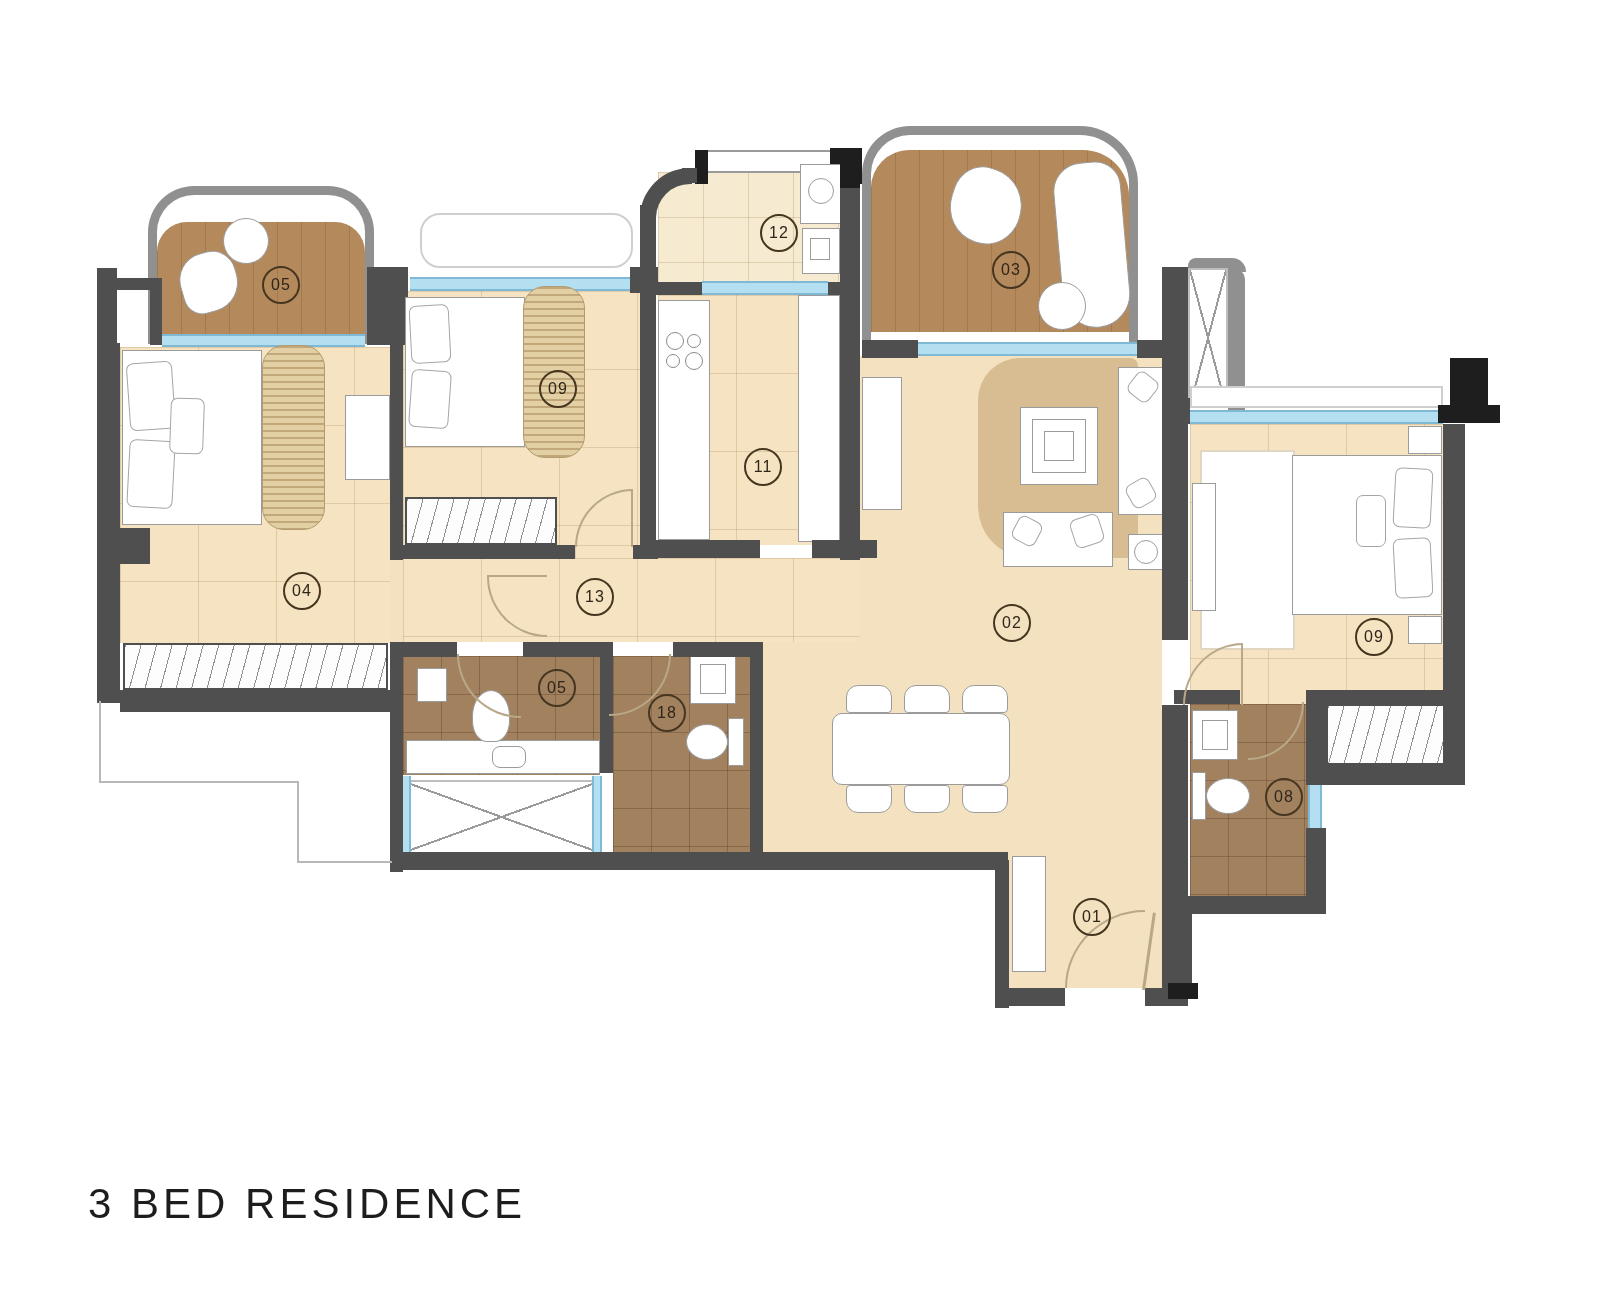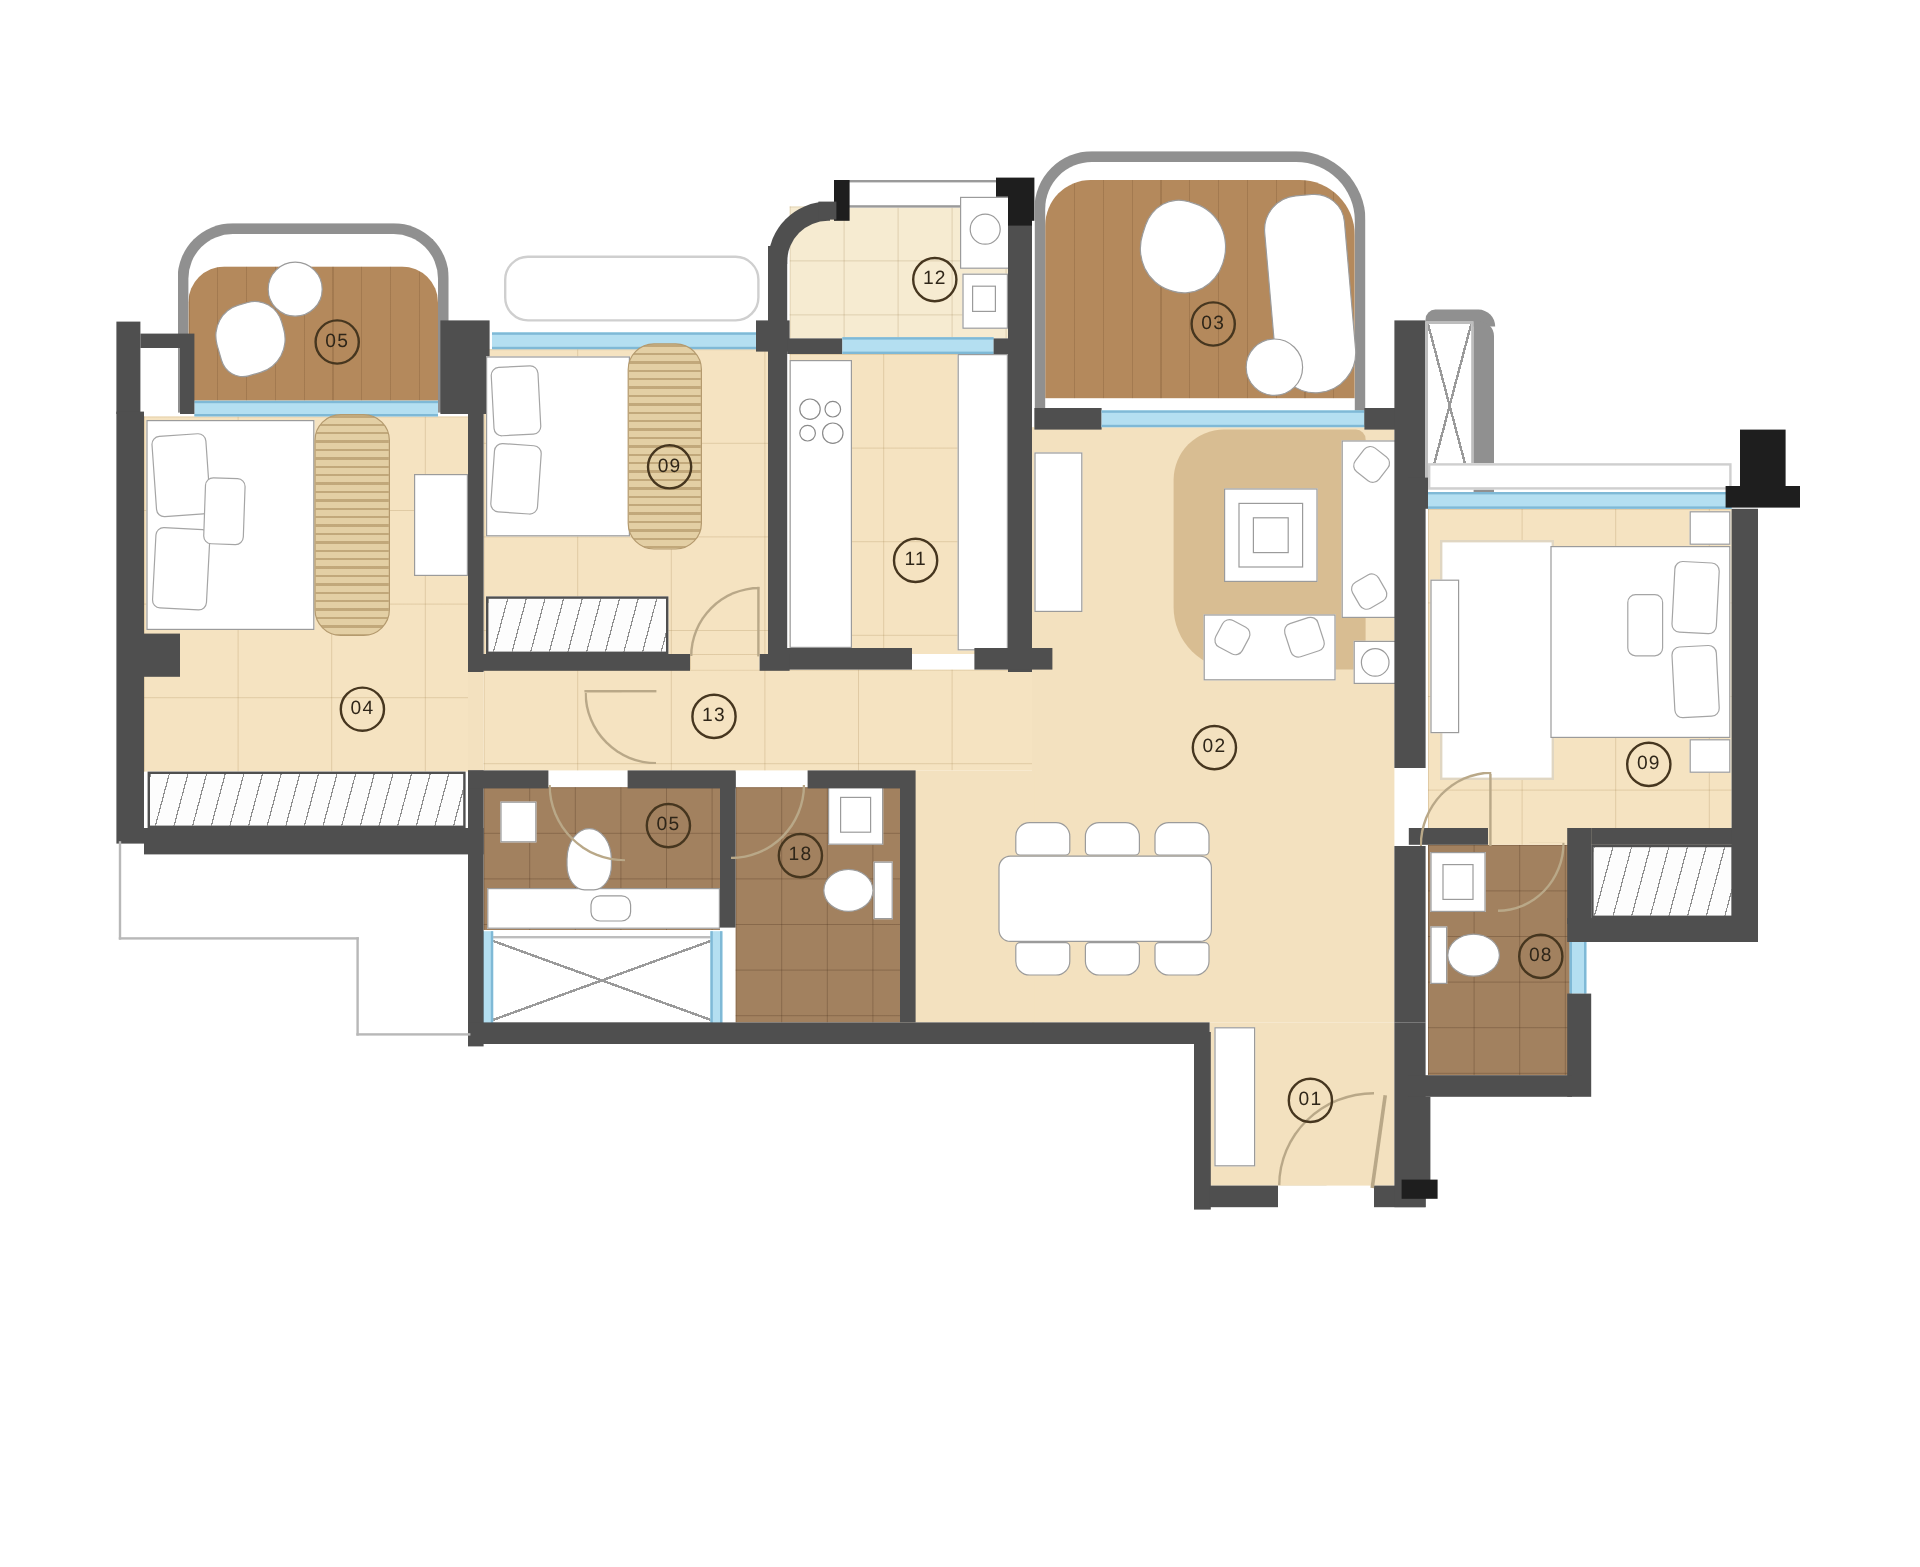--- a/index.html
+++ b/index.html
@@ -262,14 +262,15 @@
   <div class="abs room-label" style="left:744px;top:448px;">
       <span>11</span>
     </div>
   <div class="abs room-label" style="left:760px;top:214px;">
       <span>12</span>
     </div>
   <div class="abs room-label" style="left:576px;top:578px;">
       <span>13</span>
     </div>
 
+  <div class="abs title" style="left:88px;top:1180px;">3 BED RESIDENCE</div>
 
 </div>
 
 </body></html>

